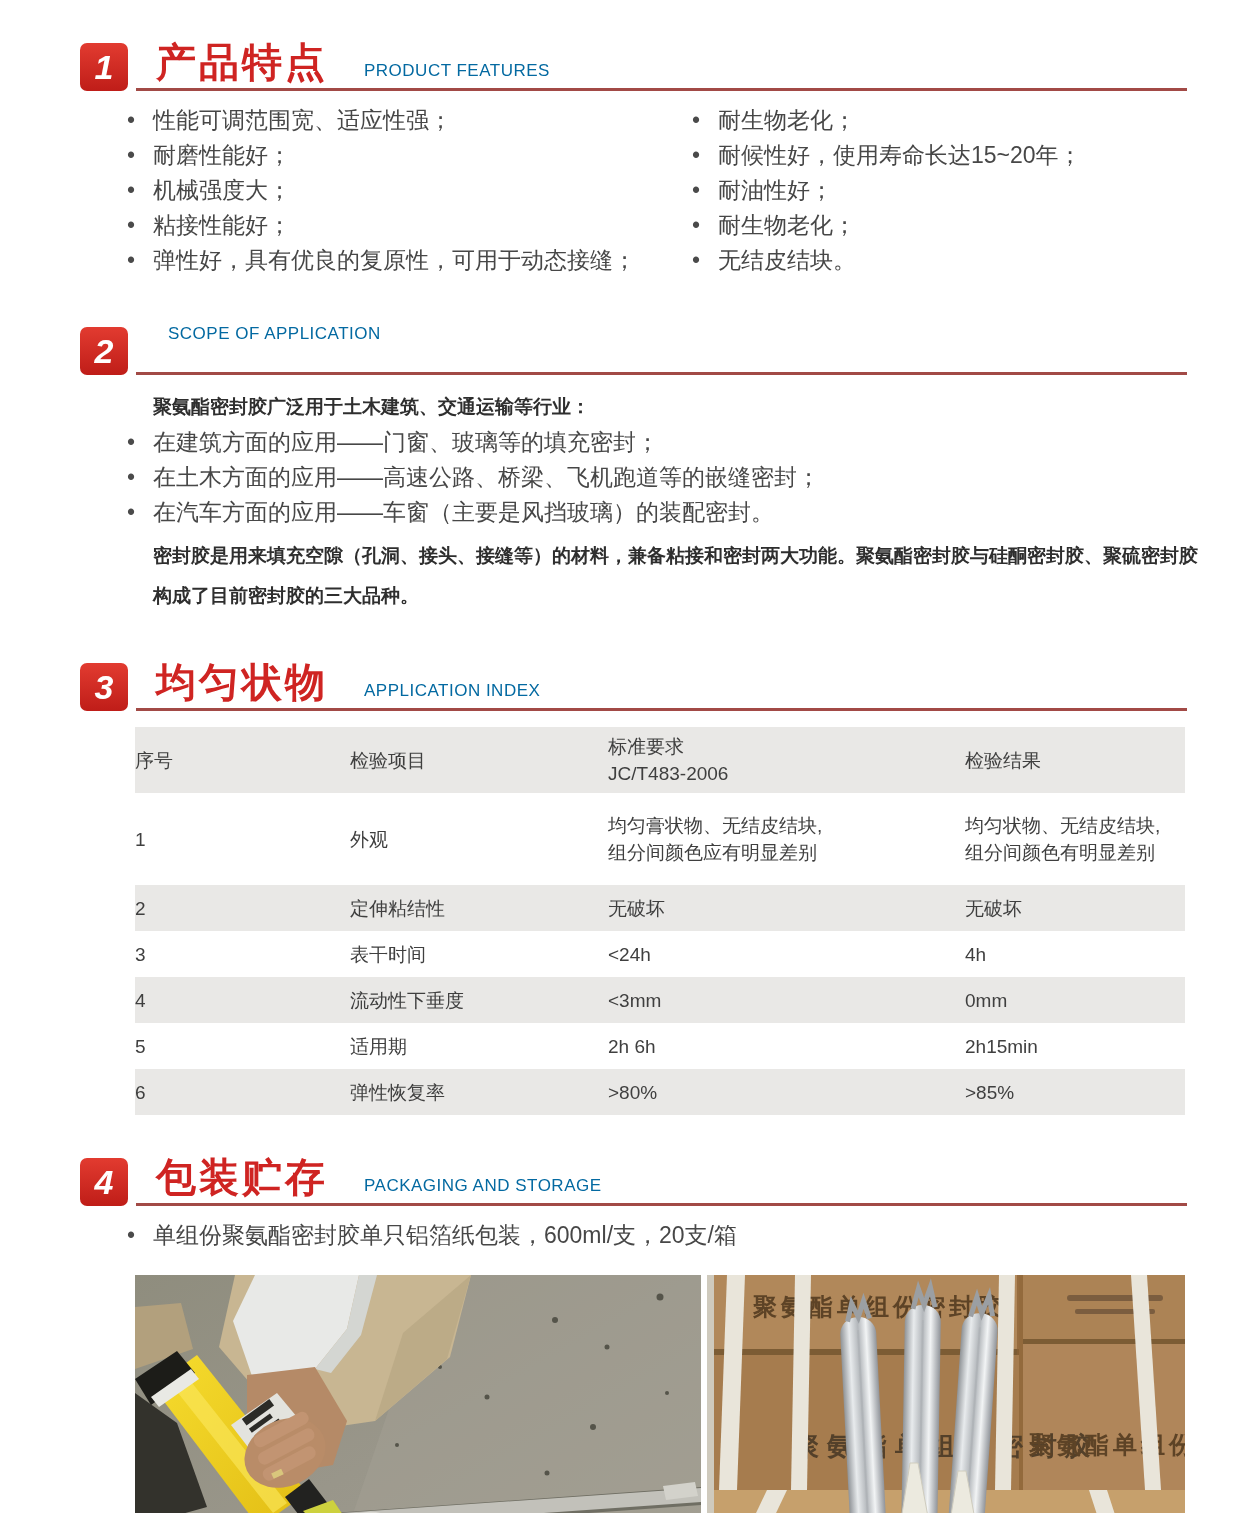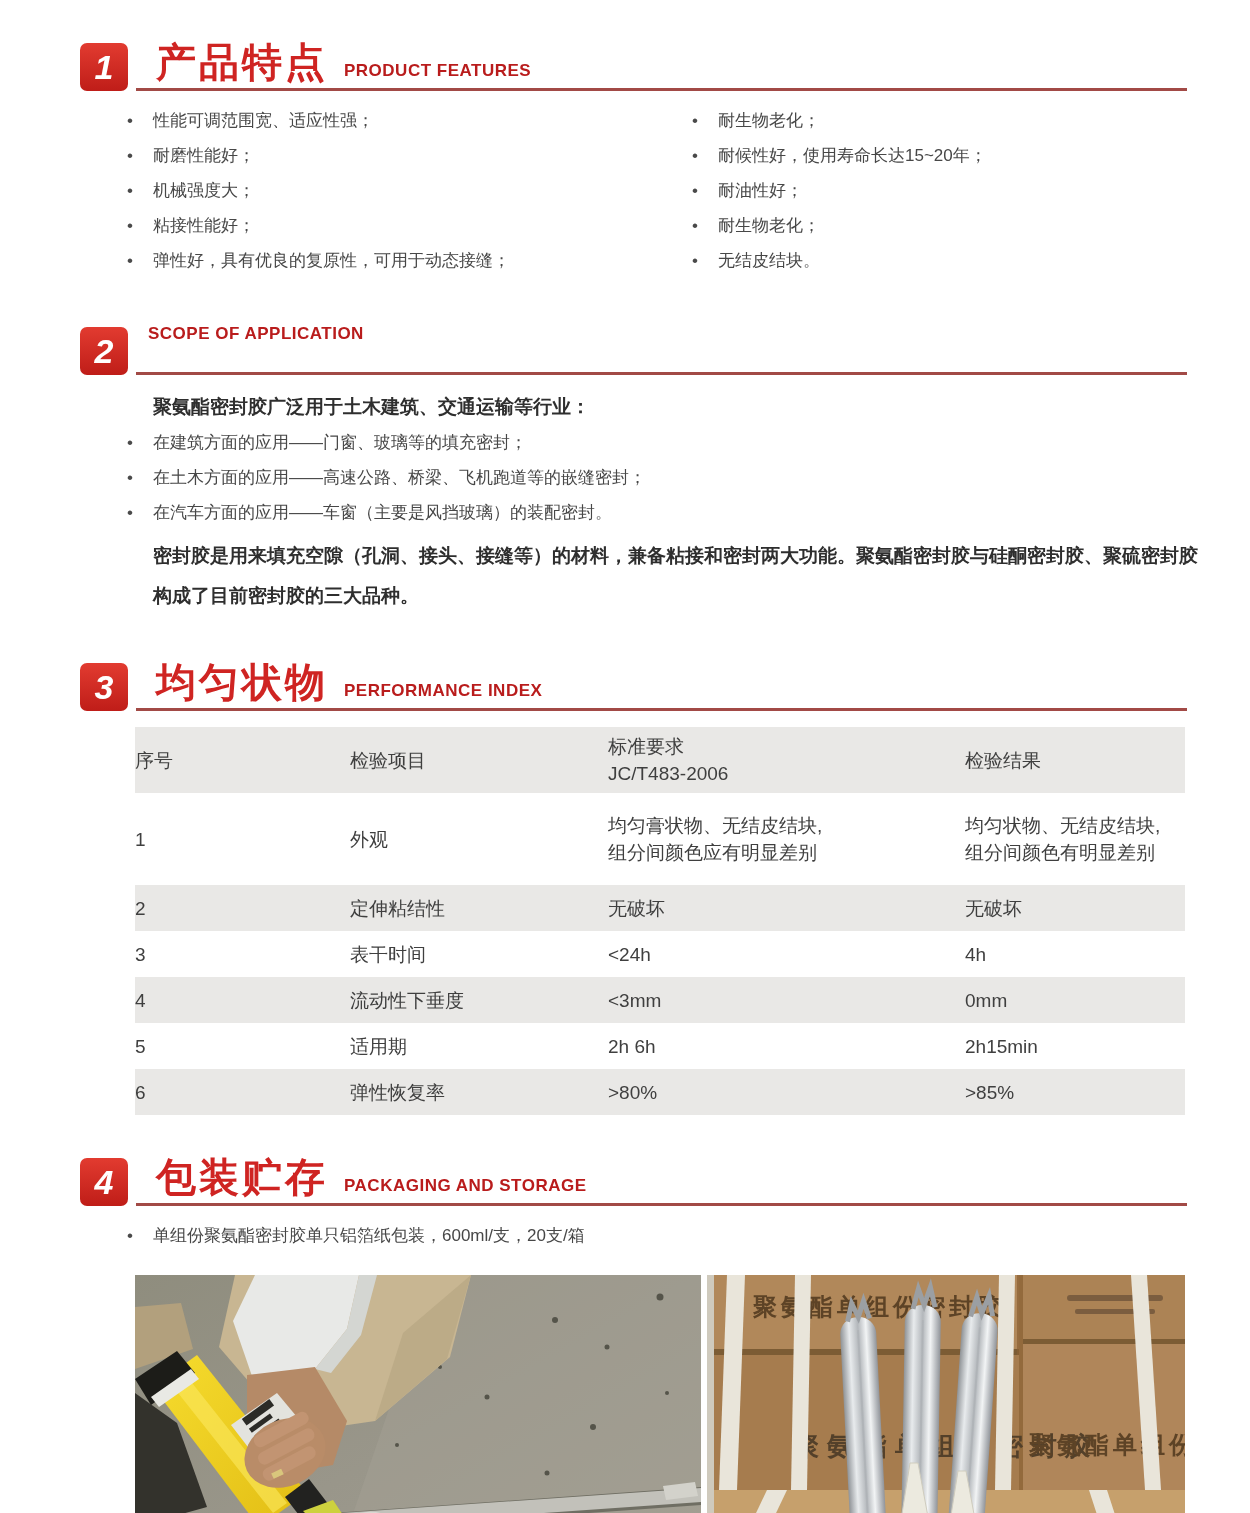--- a/index.html
+++ b/index.html
@@ -7,24 +7,24 @@
   .page{width:1250px;min-height:1513px;background:#fff;padding-top:40px;box-sizing:border-box;}
 
   
   .sec-head{display:flex;align-items:flex-end;margin:0 63px 0 80px;}
   .sec-num{flex:0 0 48px;width:48px;height:48px;background:linear-gradient(180deg,#e23b30,#bf1d18);
            border-radius:7px;color:#fff;font-style:italic;font-weight:bold;font-size:34px;
            display:flex;align-items:center;justify-content:center;margin-right:8px;}
   .sec-titles{flex:1;display:flex;align-items:baseline;gap:16px;border-bottom:3px solid #a24a46;
               padding:0 0 3px 12px;min-height:45px;}
   .sec-title-zh{font-size:40px;font-weight:bold;color:#cf2422;letter-spacing:3px;line-height:44px;margin-left:8px;}
-  .sec-title-en{font-size:17px;font-weight:bold;color:#b91c1c;letter-spacing:.5px;}
+  .sec-title-en{font-size:17px;font-weight:normal;color:#0369a1;letter-spacing:.5px;margin-left:20px;}
 
   
-  ul.blist{list-style:none;margin:0;padding:0;font-size:17px;color:#474747;}
+  ul.blist{list-style:none;margin:0;padding:0;font-size:23px;color:#474747;}
   ul.blist li{position:relative;padding-left:28px;line-height:35px;}
   ul.blist li::before{content:"\2022";position:absolute;left:2px;color:#4a4a4a;}
 
   .feat-cols{display:flex;margin:12px 63px 0 125px;}
   .feat-col-left{width:565px;flex:0 0 565px;}
   .feat-col-right{flex:1;}
 
   .scope-body{margin:14px 63px 0 125px;font-size:19px;color:#474747;}
   .scope-intro{font-weight:bold;color:#2e2e2e;padding-left:28px;line-height:36px;}
   .scope-para{font-weight:bold;color:#2e2e2e;padding-left:28px;line-height:40px;margin-top:6px;width:1062px;}
@@ -110,21 +110,21 @@
     </div>
   </div>
 
   <div class="sec sec-perf">
     <div class="sec-head">
       <div class="sec-num">
         <span>3</span>
       </div>
       <div class="sec-titles">
         <span class="sec-title-zh">均匀状物</span>
-        <span class="sec-title-en">PERFORMANCE INDEX</span>
+        <span class="sec-title-en">APPLICATION INDEX</span>
       </div>
     </div>
 
     <table class="perf">
       <colgroup>
           <col style="width:150px">
           <col style="width:290px">
           <col style="width:360px">
           <col style="width:250px">
         </colgroup>

